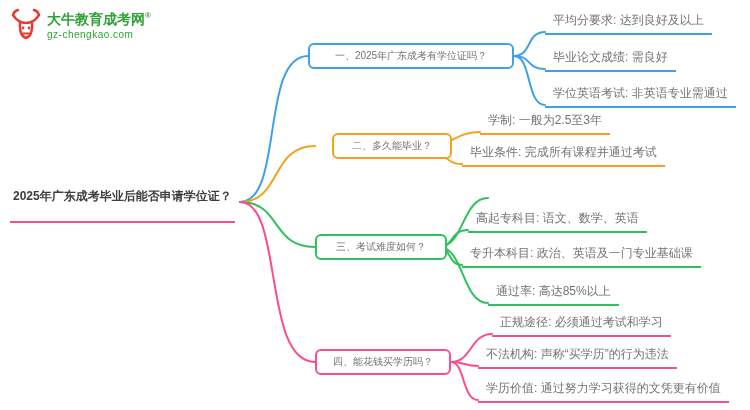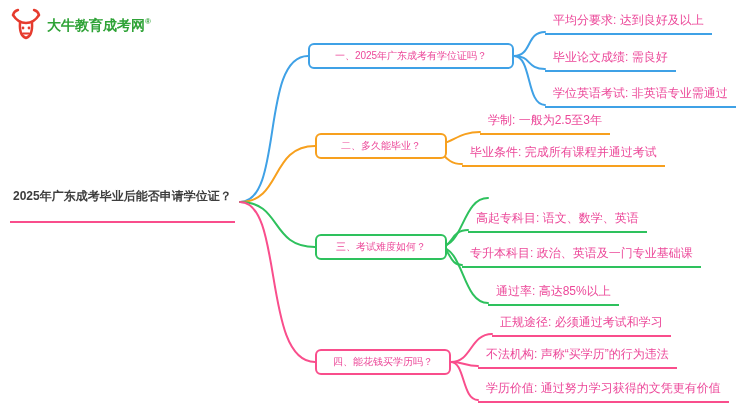--- a/index.html
+++ b/index.html
@@ -7,21 +7,21 @@
     position:relative;width:750px;height:410px;background:#ffffff;
     font-family:"Liberation Sans","DejaVu Sans",sans-serif;overflow:hidden;
   }
   svg.connectors{position:absolute;left:0;top:0;width:750px;height:410px;}
   svg.connectors path{fill:none;stroke-width:2;stroke-linecap:round;}
   .k-blue{stroke:var(--c-blue,#3FA1E6);}
   .k-orange{stroke:var(--c-orange,#F7A01E);}
   .k-green{stroke:var(--c-green,#2EC15D);}
   .k-pink{stroke:var(--c-pink,#F94E8C);}
 
-  .node{position:absolute;color:#ec4899;}
+  .node{position:absolute;color:#737373;}
   .branch{
     border:2px solid #999;border-radius:6px;background:#fff;
     font-size:10px;display:flex;align-items:center;justify-content:center;
     box-sizing:border-box;height:26px;white-space:nowrap;padding:0 4px;
   }
   .bc-blue{border-color:var(--c-blue,#3FA1E6);}
   .bc-orange{border-color:var(--c-orange,#F7A01E);}
   .bc-green{border-color:var(--c-green,#2EC15D);}
   .bc-pink{border-color:var(--c-pink,#F94E8C);}
 
@@ -79,27 +79,28 @@
       <path d="M3,7 Q8,15 16,15 Q24,15 29,7" fill="none" stroke="#E63B2E" stroke-width="2.4" stroke-linecap="round"></path>
       <path d="M3,7 Q4,3 8,2" fill="none" stroke="#E63B2E" stroke-width="2.4" stroke-linecap="round"></path>
       <path d="M29,7 Q28,3 24,2" fill="none" stroke="#E63B2E" stroke-width="2.4" stroke-linecap="round"></path>
       <path d="M10,14 Q9,28 16,30 Q23,28 22,14" fill="none" stroke="#E63B2E" stroke-width="2.4" stroke-linecap="round"></path>
       <circle cx="13" cy="20" r="1.4" fill="#E63B2E"></circle>
       <circle cx="19" cy="20" r="1.4" fill="#E63B2E"></circle>
       <path d="M13,25.5 L19,25.5" stroke="#E63B2E" stroke-width="2" stroke-linecap="round"></path>
     </svg>
     <div class="logo-text">
       <div class="logo-title"><span>大牛教育成考网</span><sup>®</sup></div>
+      <div class="logo-sub">gz-chengkao.com</div>
     </div>
   </div>
 
   <div class="root-node">2025年广东成考毕业后能否申请学位证？</div>
 
   <div class="node branch bc-blue" style="left:308px;top:43px;width:206px">一、2025年广东成考有学位证吗？</div>
-  <div class="node branch bc-orange" style="left:315px;top:133px;width:132px">二、多久能毕业？</div>
+  <div class="node branch bc-orange" style="left:332px;top:133px;width:120px">二、多久能毕业？</div>
   <div class="node branch bc-green" style="left:315px;top:234px;width:132px">三、考试难度如何？</div>
   <div class="node branch bc-pink" style="left:315px;top:349px;width:136px">四、能花钱买学历吗？</div>
 
   <div class="node leaf lc-blue" style="left:545px;top:10px">平均分要求: 达到良好及以上</div>
   <div class="node leaf lc-blue" style="left:545px;top:47px">毕业论文成绩: 需良好</div>
   <div class="node leaf lc-blue" style="left:545px;top:83px">学位英语考试: 非英语专业需通过</div>
 
   <div class="node leaf lc-orange" style="left:480px;top:110px">学制: 一般为2.5至3年</div>
   <div class="node leaf lc-orange" style="left:462px;top:142px">毕业条件: 完成所有课程并通过考试</div>
 

